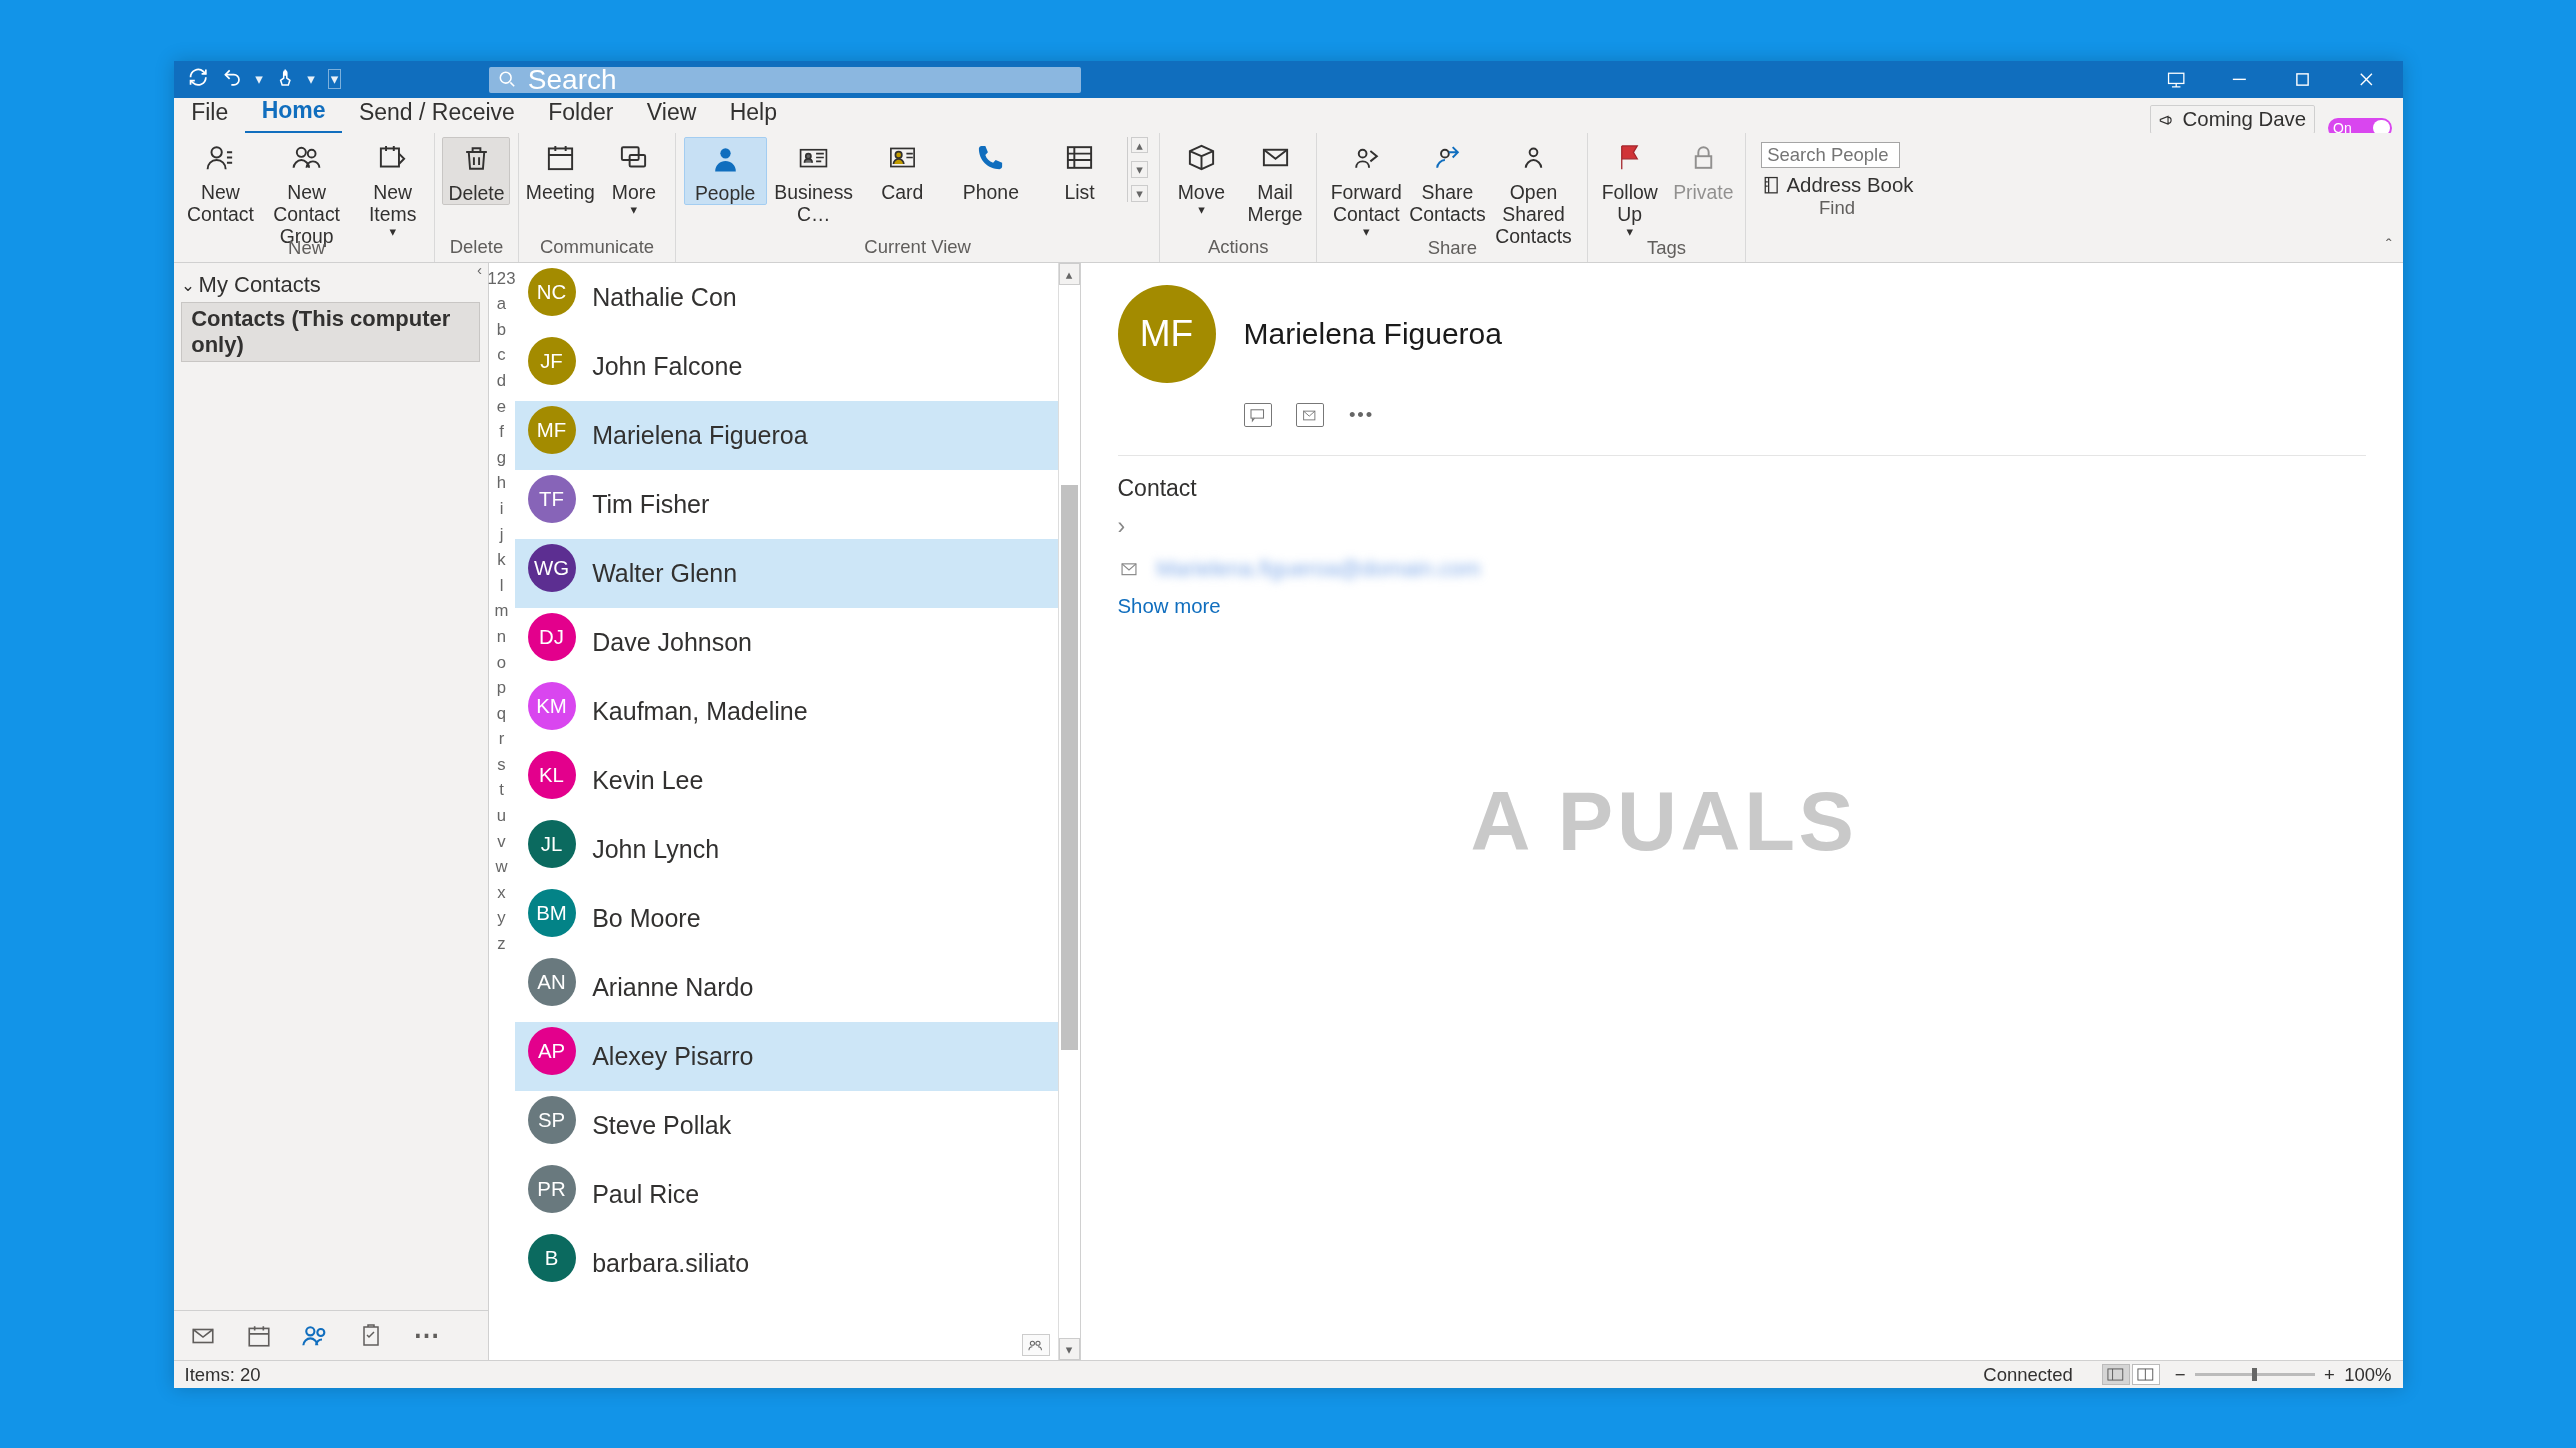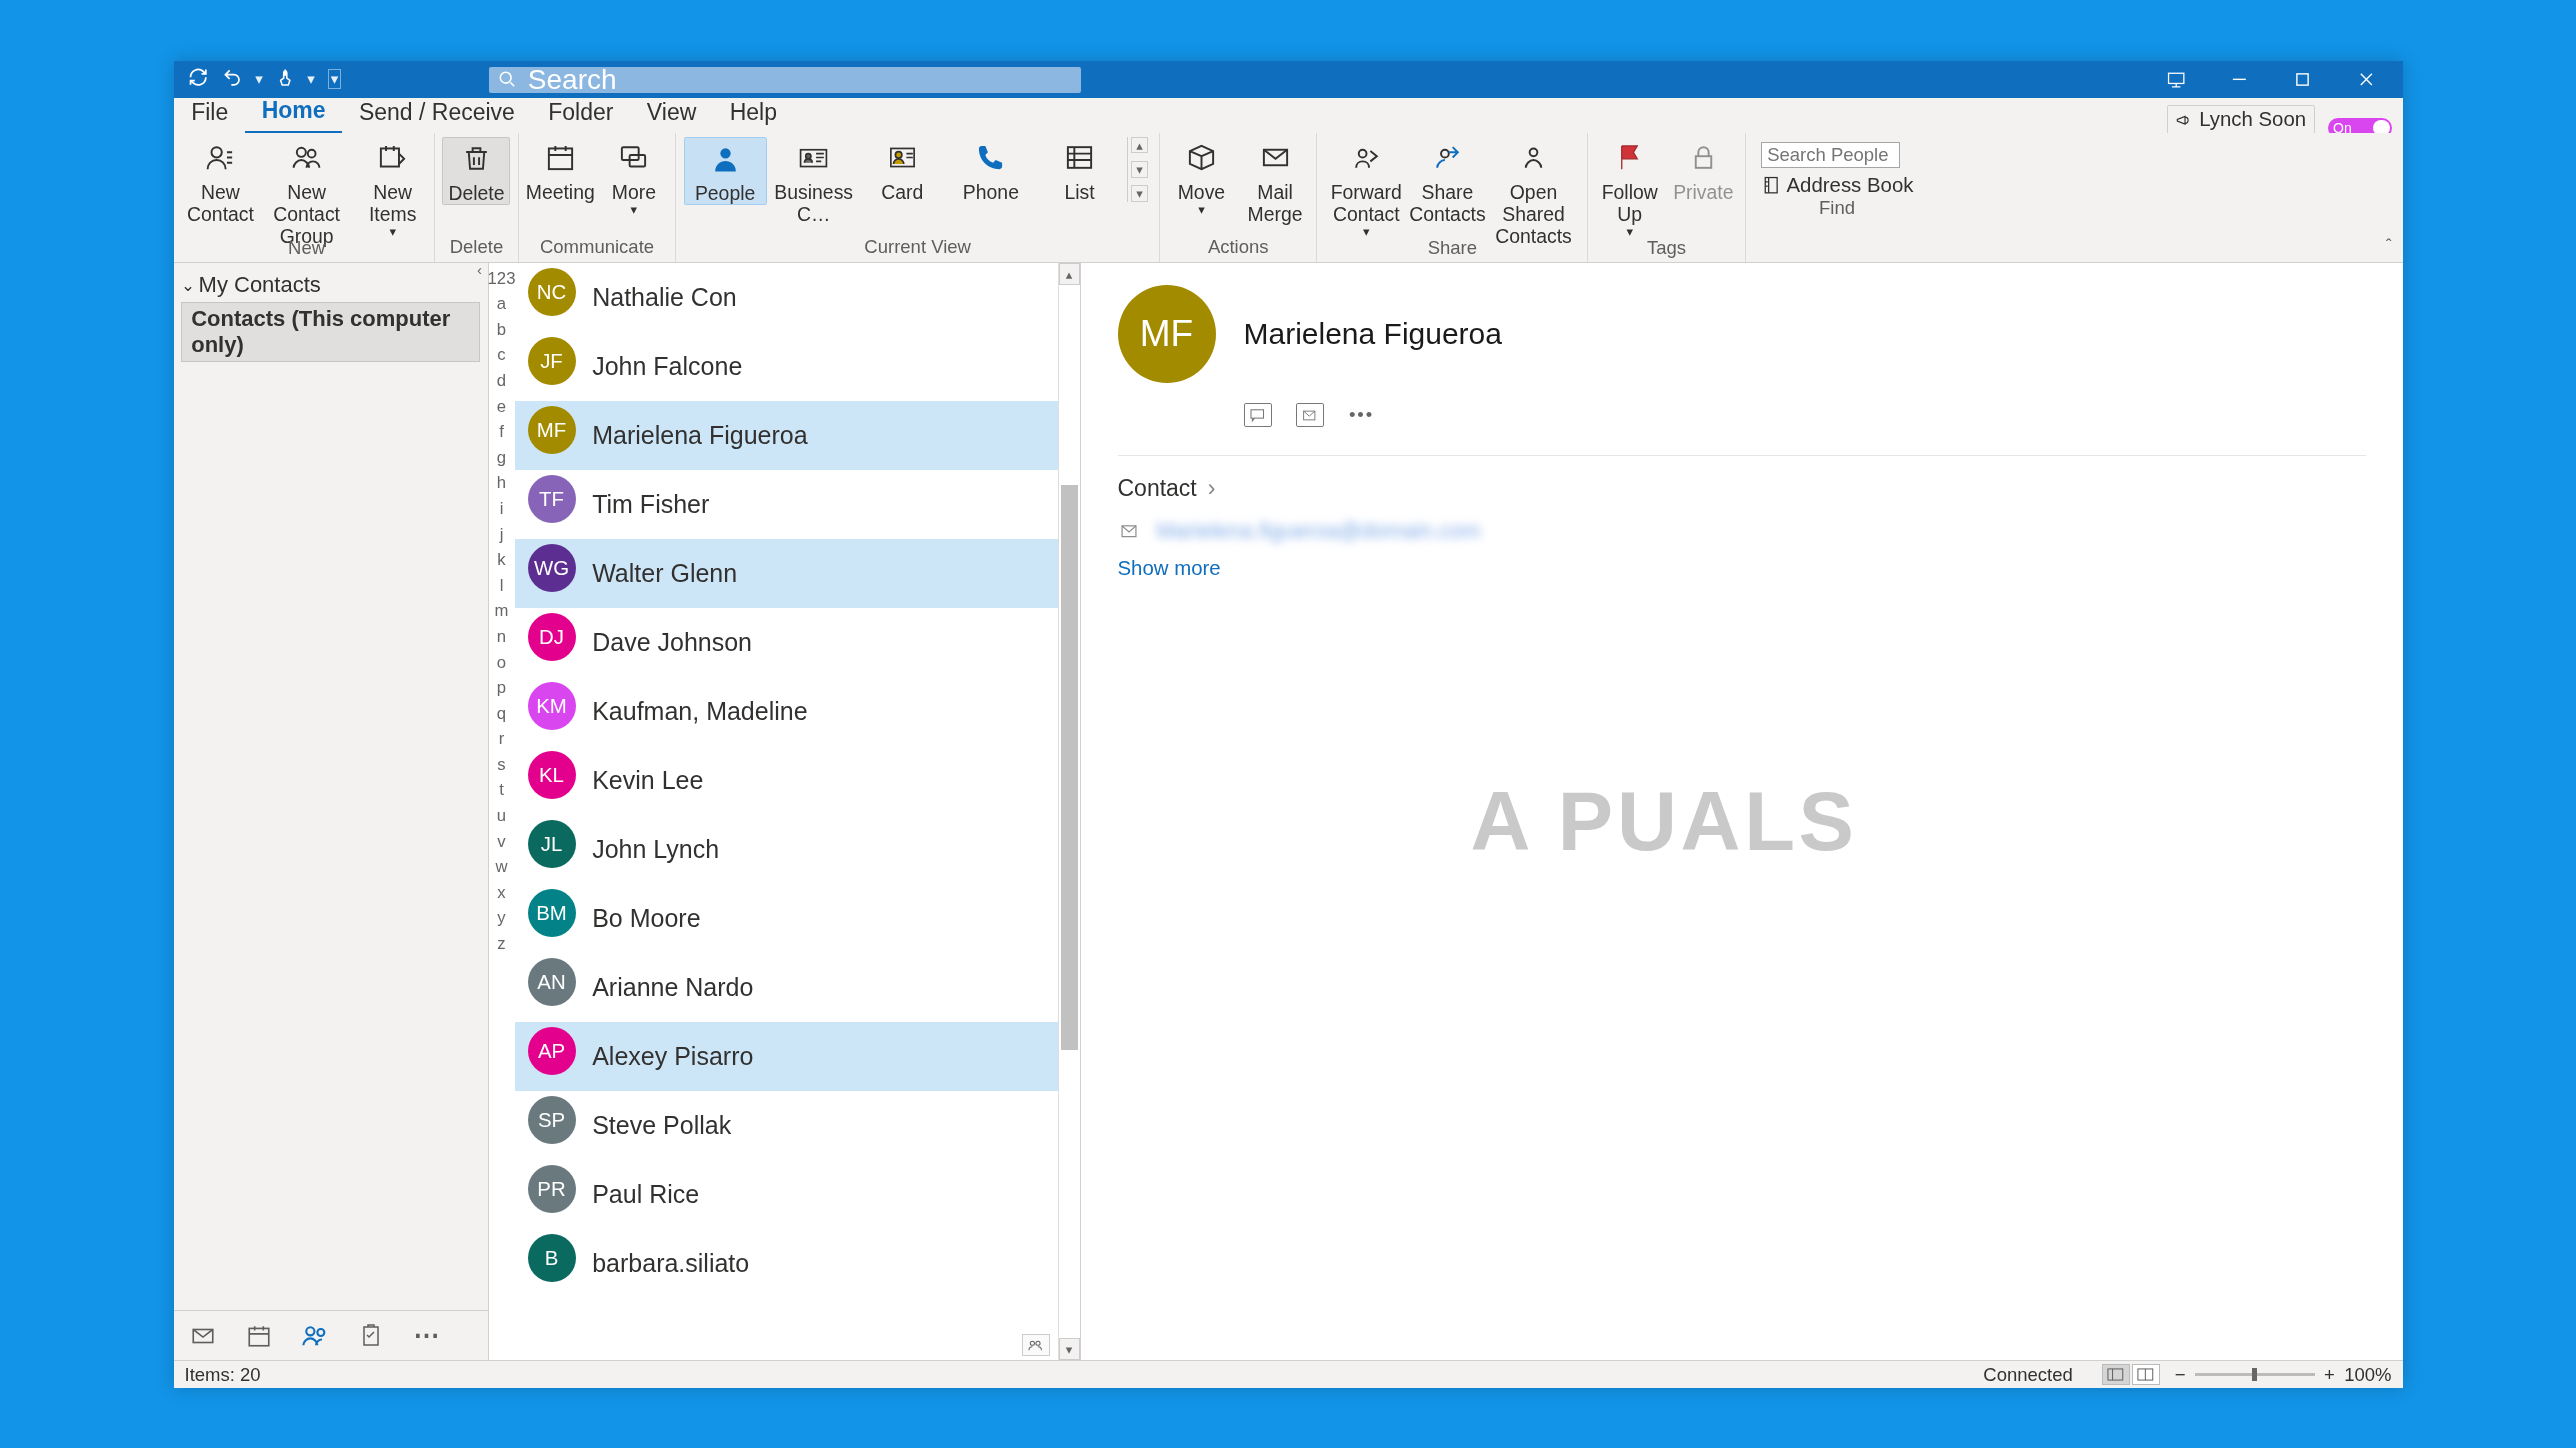--- a/index.html
+++ b/index.html
@@ -74,21 +74,21 @@
 
   .reading { flex:1; padding: 22px 37px; position:relative;}
   .reading .head { display:flex; align-items:center; gap:28px; }
   .big-avatar{width:98px;height:98px;border-radius:50%;display:flex;align-items:center;justify-content:center;color:#fff;font-size:37px;}
   .reading h1{font-size:30px;font-weight:400;color:#1a1a1a;}
   .action-icons{display:flex;gap:24px;margin-top:20.4px;margin-left:126px;}
   .action-icons .ai{width:28px;height:24px;border:1.4px solid #777;border-radius:1.9px;display:flex;align-items:center;justify-content:center;color:#666;}
   .action-icons .more{border:none;font-size:18.5px;letter-spacing:1.9px;}
   .reading .divider{height:0.9px;background:#e5e5e5;margin-top:28px;}
   .contact-sec{margin-top:18.5px;}
-  .contact-sec .title{font-size:23px;color:#323130;display:flex;align-items:flex-start;gap:11px;}
+  .contact-sec .title{font-size:23px;color:#323130;display:flex;align-items:flex-start;gap:11px;flex-direction:column;}
   .contact-sec .email-row{display:flex;align-items:center;gap:16.7px;margin-top:16.7px;}
   .blurred{color:#7fa9e8;filter:blur(4.6px);font-size:22px;}
   .showmore{color:#106ebe;font-size:20.4px;margin-top:13px;display:inline-block;}
 
   
   .statusbar{height:28px;background:#f3f2f1;border-top:0.9px solid #d0d0d0;display:flex;align-items:center;font-size:18.5px;color:#323130;padding:0 11px;}
   .statusbar .conn{margin-left:auto;margin-right:29px;}
   .statusbar .view-toggle{display:flex;gap:1.9px;margin-right:15px;}
   .statusbar .vt{width:28px;height:20.4px;border:0.9px solid #bbb;background:#fff;display:flex;align-items:center;justify-content:center;}
   .statusbar .vt.active{background:#d5d5d5;}
@@ -160,21 +160,21 @@
     <div class="tab active">Home</div>
     <div class="tab">Send / Receive</div>
     <div class="tab">Folder</div>
     <div class="tab">View</div>
     <div class="tab">Help</div>
     <div class="right">
       <div class="coming">
         <svg width="18.5" height="18.5" viewBox="0 0 24 24" fill="none" stroke="#323130" stroke-width="1.5">
             <path d="M3 11v2l10 4V7L3 11zM13 8a4 4 0 0 1 0 8"></path>
           </svg>
-        <span>Lynch Soon</span>
+        <span>Coming Dave</span>
       </div>
       <div class="switch">
           <span class="switch-label">On</span>
         </div>
     </div>
   </div>
 
   <div class="ribbon">
 
     <div class="rgroup">

